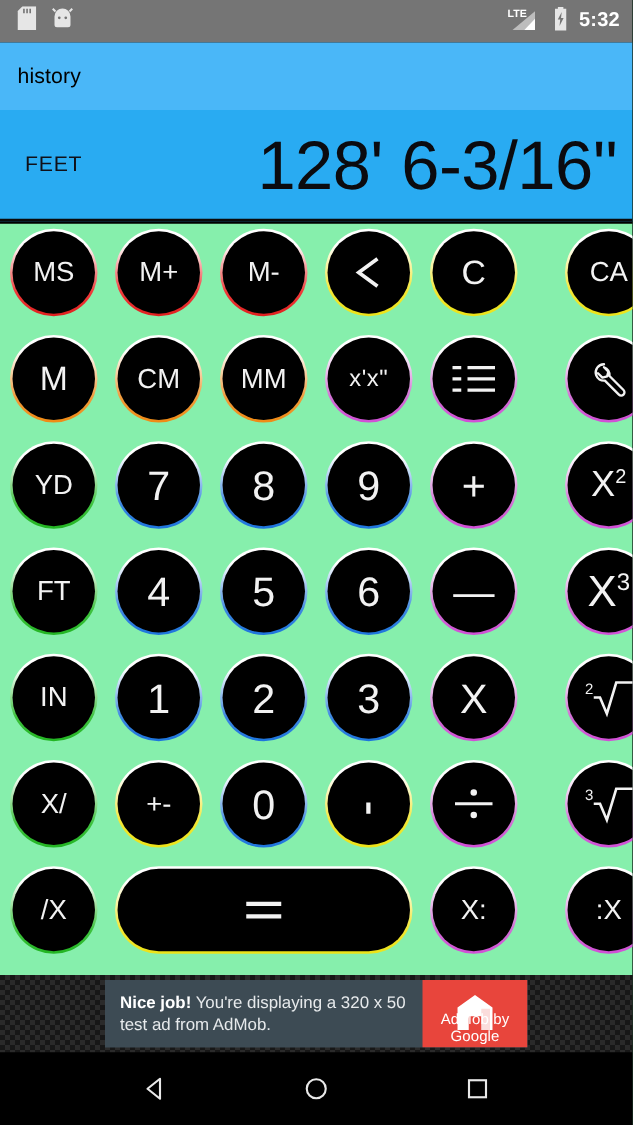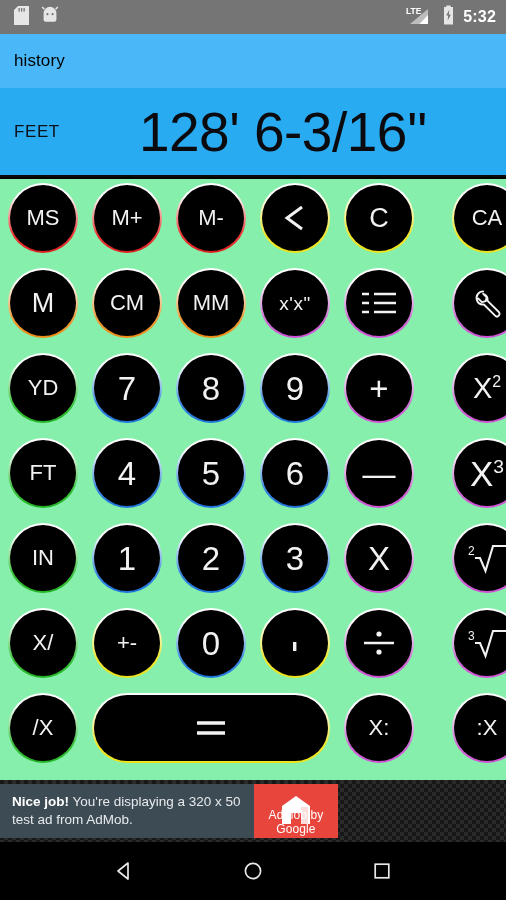--- a/index.html
+++ b/index.html
@@ -66,31 +66,31 @@
     width: 506px; height: 89px;
     background: #29abf2;
     display: flex;
     align-items: center;
     border-bottom: 2px solid #0a0a0a;
     box-sizing: border-box;
   }
   .unit-label {
     color: #101018;
     font-size: 17px;
-    padding-left: 14px;
+    padding-left: 20px;
     letter-spacing: 0.6px;
     flex: 0 0 auto;
   }
   .display-value {
     flex: 1 1 auto;
-    text-align: center;
+    text-align: right;
     color: #0b0b0f;
     font-size: 55px;
     font-weight: 300;
-    padding-right: 0;
+    padding-right: 12px;
     letter-spacing: -0.5px;
     white-space: nowrap;
     overflow: hidden;
   }
 
   
   .keypad {
     position: absolute;
     left: 0; top: 179px;
     width: 506px;
@@ -160,20 +160,21 @@
 
   
   .adwrap {
     position: absolute;
     left: 0; top: 780px;
     width: 506px; height: 62px;
     background:
       repeating-conic-gradient(#2a2a2a 0% 25%, #171717 0% 50%) 0 0 / 8px 8px;
     display: flex;
     align-items: center;
+    justify-content: center;
   }
   .ad {
     width: 338px;
     height: 54px;
     display: flex;
     background: #3d4b54;
     overflow: hidden;
   }
   .ad-text {
     flex: 1 1 auto;

